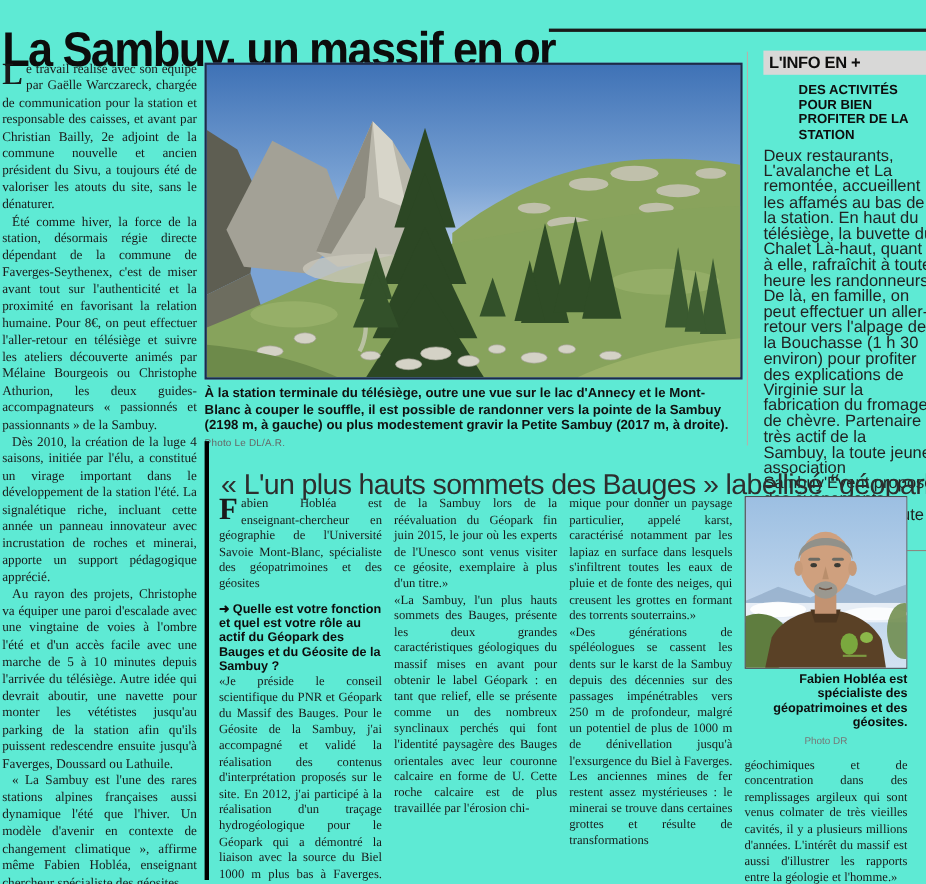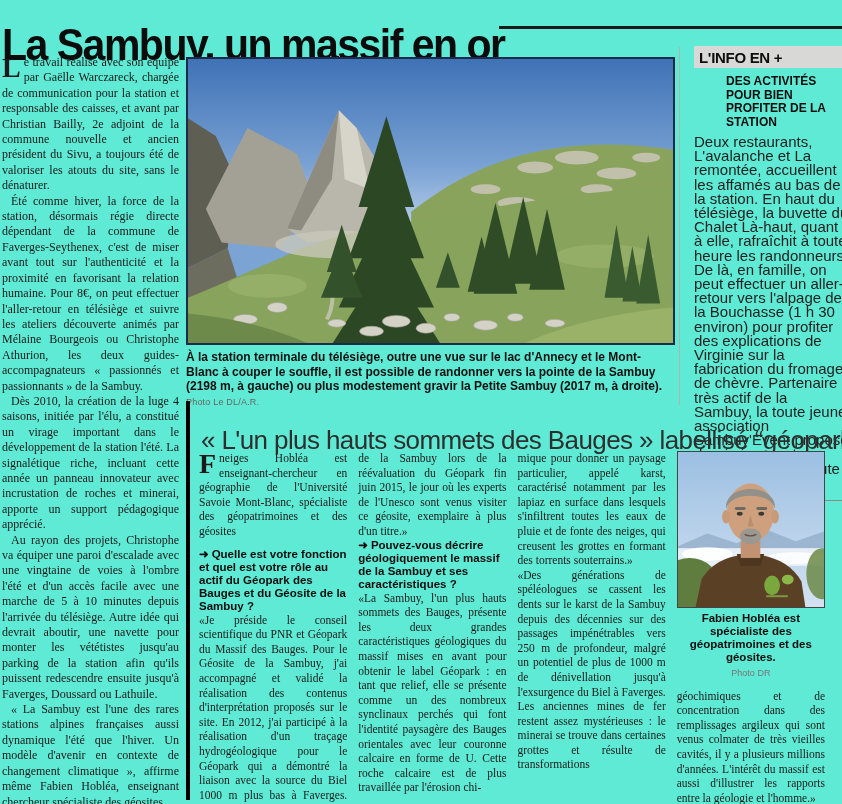--- a/index.html
+++ b/index.html
@@ -43,21 +43,21 @@
         hyphens:auto;-webkit-hyphens:auto;}
   .icol p{margin:0;}
   .icol .intro{margin-bottom:9px;}
   .q{font-family:"Liberation Sans",sans-serif;font-weight:700;font-size:11.5px;
      line-height:13px;text-align:left;margin:9px 0 3px;color:#0d0d0d;hyphens:none;}
   .arrow{margin-right:3px;}
   
   .portrait{width:148px;height:157px;border:1px solid #444;box-sizing:border-box;background:#b9d0e7;}
   .portrait svg{display:block;width:100%;height:100%;}
   .p-caption{font-family:"Liberation Sans",sans-serif;font-weight:700;font-size:11.5px;
-             line-height:13px;text-align:center;margin-top:4px;color:#0d0d0d;hyphens:none;}
+             line-height:13px;text-align:right;margin-top:4px;color:#0d0d0d;hyphens:none;}
   .p-credit{font-family:"Liberation Sans",sans-serif;font-weight:400;font-size:9px;
             color:#777;margin:2px 0 8px;text-align:center;}
 </style>
 </head>
 <body>
 
 <div class="page">
 
   <h1 class="headline">La Sambuy, un massif en or</h1>
   <div class="headline-rule"></div>
@@ -160,28 +160,27 @@
     <div class="info-body">Deux restaurants, L'avalanche et La remontée, accueillent les affamés au bas de la station. En haut du télésiège, la buvette du Chalet Là-haut, quant à elle, rafraîchit à toute heure les randonneurs. De là, en famille, on peut effectuer un aller-retour vers l'alpage de la Bouchasse (1 h 30 environ) pour profiter des explications de Virginie sur la fabrication du fromage de chèvre. Partenaire très actif de la Sambuy, la toute jeune association Sambuy'Event propose des événements sportifs et festifs toute l'année.</div>
     <div class="info-rule"></div>
   </div>
 
   <div class="iv-bar"></div>
   <h2 class="iv-headline">« L'un plus hauts sommets des Bauges » labellisé “géopark”</h2>
 
   <div class="iv-cols">
 
     <div class="icol">
-      <p class="intro"><span class="dropcap">F</span><span>neiges Hobléa est enseignant-chercheur en géographie de l'Université Savoie Mont-Blanc, spécialiste des géopatrimoines et des géosites</span></p>
+      <p class="intro"><span class="dropcap">F</span><span>abien Hobléa est enseignant-chercheur en géographie de l'Université Savoie Mont-Blanc, spécialiste des géopatrimoines et des géosites</span></p>
       <p class="q"><span class="arrow">➜</span><span>Quelle est votre fonction et quel est votre rôle au actif du Géopark des Bauges et du Géosite de la Sambuy ?</span></p>
       <p>«Je préside le conseil scientifique du PNR et Géopark du Massif des Bauges. Pour le Géosite de la Sambuy, j'ai accompagné et validé la réalisation des contenus d'interprétation proposés sur le site. En 2012, j'ai participé à la réalisation d'un traçage hydrogéologique pour le Géopark qui a démontré la liaison avec la source du Biel 1000 m plus bas à Faverges. J'étais présent aux côtés de l'équipe gestionnaire du site</p>
     </div>
 
     <div class="icol">
       <p>de la Sambuy lors de la réévaluation du Géopark fin juin 2015, le jour où les experts de l'Unesco sont venus visiter ce géosite, exemplaire à plus d'un titre.»</p>
-      <p class="q"><span class="arrow">➜</span><span>Pouvez-vous décrire géologiquement le massif de la Sambuy et ses caractéristiques ?</span></p>
       <p>«La Sambuy, l'un plus hauts sommets des Bauges, présente les deux grandes caractéristiques géologiques du massif mises en avant pour obtenir le label Géopark : en tant que relief, elle se présente comme un des nombreux synclinaux perchés qui font l'identité paysagère des Bauges orientales avec leur couronne calcaire en forme de U. Cette roche calcaire est de plus travaillée par l'érosion chi-</p>
     </div>
 
     <div class="icol">
       <p>mique pour donner un paysage particulier, appelé karst, caractérisé notamment par les lapiaz en surface dans lesquels s'infiltrent toutes les eaux de pluie et de fonte des neiges, qui creusent les grottes en formant des torrents souterrains.»</p>
       <p>«Des générations de spéléologues se cassent les dents sur le karst de la Sambuy depuis des décennies sur des passages impénétrables vers 250 m de profondeur, malgré un potentiel de plus de 1000 m de dénivellation jusqu'à l'exsurgence du Biel à Faverges. Les anciennes mines de fer restent assez mystérieuses : le minerai se trouve dans certaines grottes et résulte de transformations</p>
     </div>
 
     <div class="icol">
       <div class="portrait">

